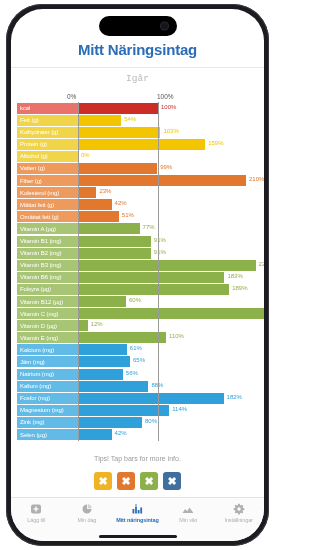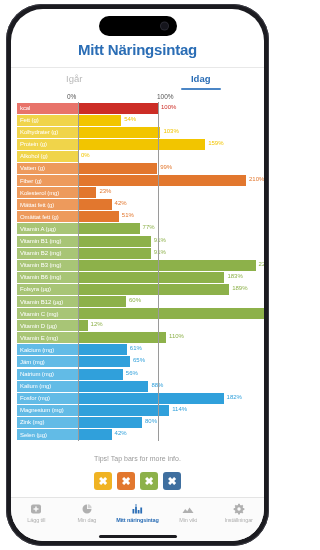--- a/index.html
+++ b/index.html
@@ -47,21 +47,21 @@
   #period-tabs {
     position: absolute; left: 0; top: 58px;
     width: 253px; height: 22px;
     display: flex; align-items: center;
     border-top: 1px solid #e8e8e8;
     padding-top: 4px;
   }
   .period-tab {
     flex: 1; text-align: center;
     font-size: 9.5px; color: #b9b9b9;
-    position: relative; padding-bottom: 4px;
+    position: relative; padding-bottom: 4px; font-family: Liberation Mono, monospace;
   }
   .period-tab.active { color: #2a6db5; font-weight: bold; }
   .period-tab.active::after {
     content: ""; position: absolute;
     left: 50%; transform: translateX(-50%);
     bottom: -2px; width: 40px; height: 2px;
     background: #4b86c6; border-radius: 1px;
   }
   #chart-area {
     position: absolute; left: 0; top: 82px;
@@ -150,21 +150,20 @@
   <div id="phone-screen">
 
     <div id="dynamic-island">
       <div id="island-cam"></div>
     </div>
 
     <div id="app-title">Mitt Näringsintag</div>
 
     <div id="period-tabs">
         <div class="period-tab">Igår</div>
-        <div class="period-tab active">Idag</div>
       </div>
 
     <div id="chart-area">
       <div id="axis-labels">
         <span class="axis-label" id="axis-0">0%</span>
         <span class="axis-label" id="axis-100">100%</span>
       </div>
       <div id="bars-wrap">
         <div class="gridline" id="grid-0"></div>
         <div class="gridline" id="grid-100"></div>

